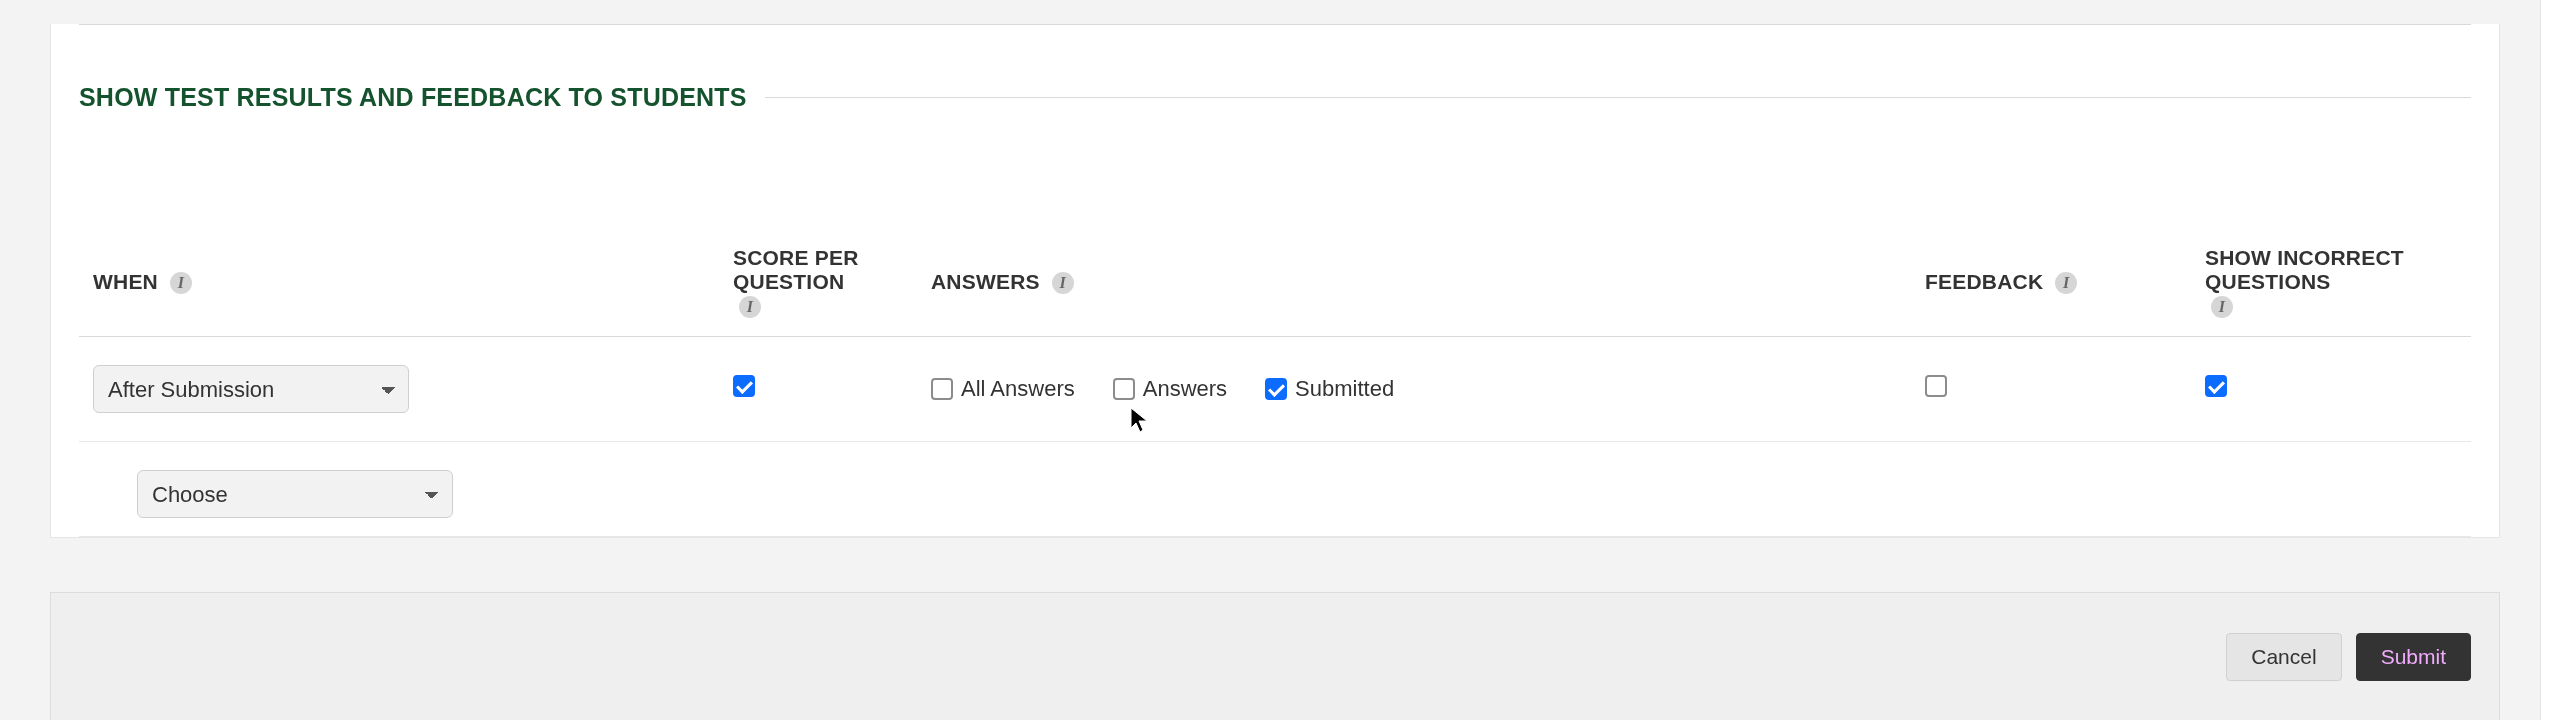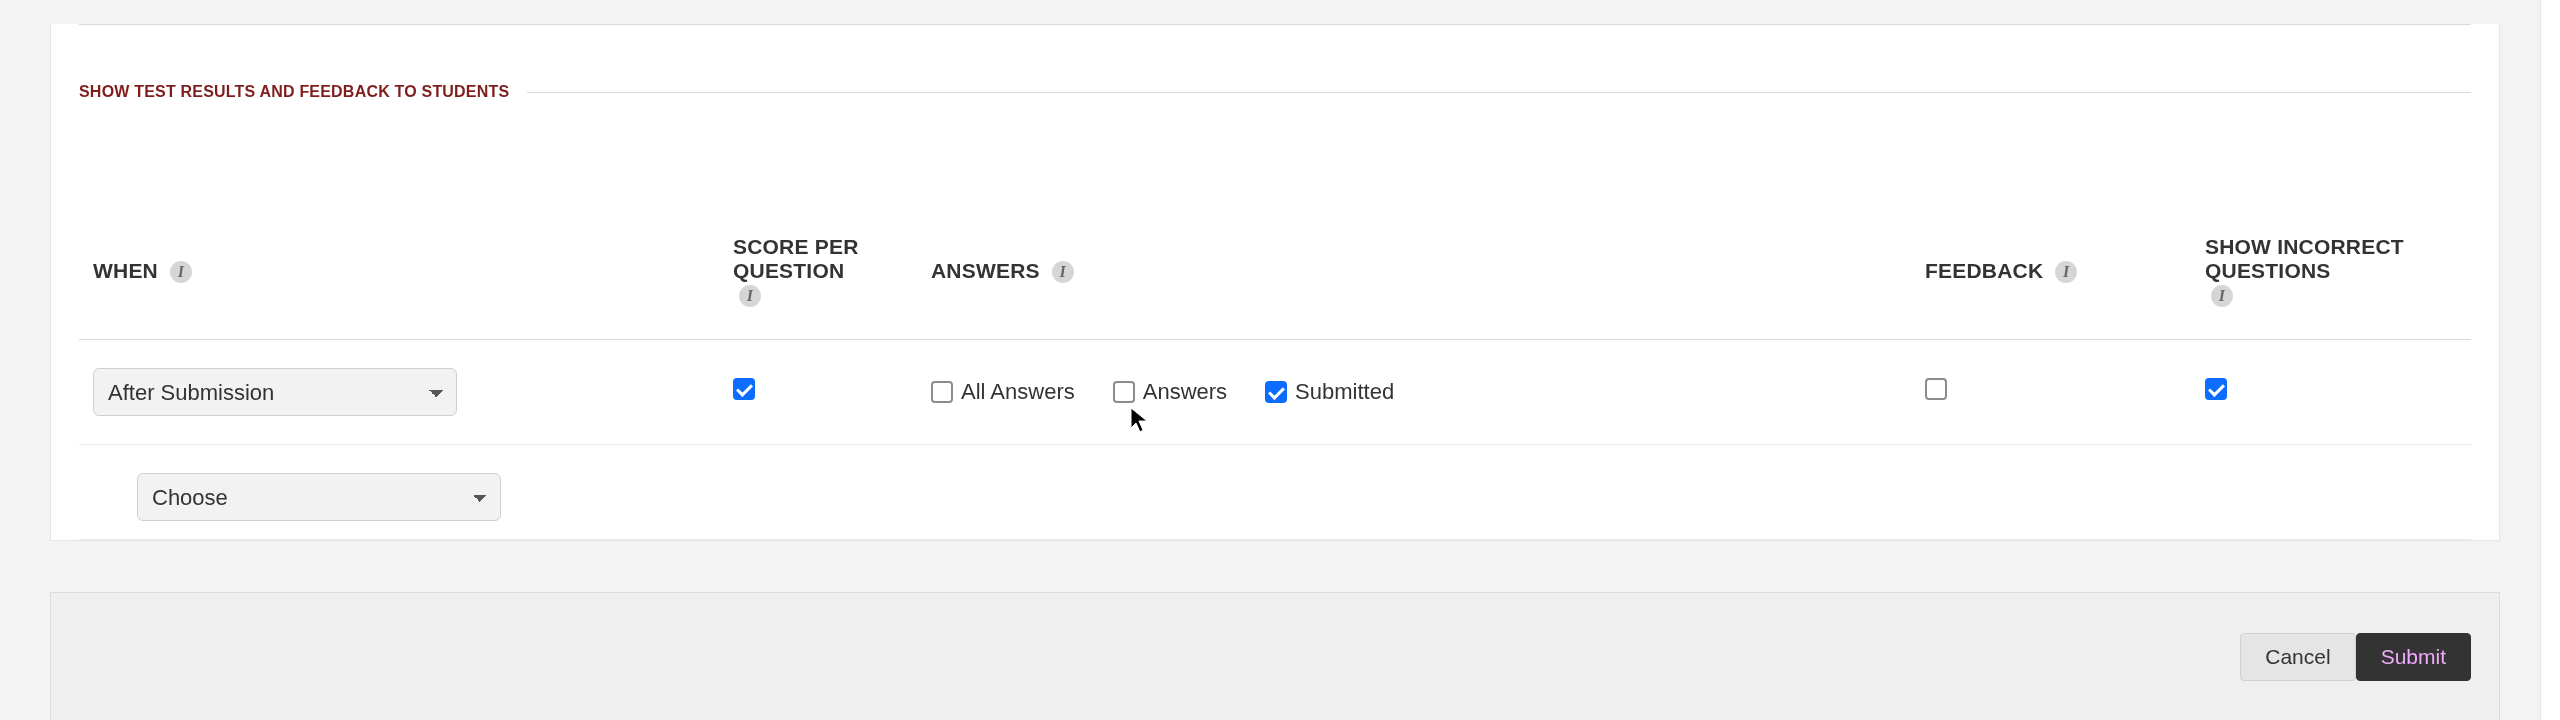--- a/index.html
+++ b/index.html
@@ -38,24 +38,24 @@
       background: #d9d9d9;
       margin: 24px 0 58px 0;
     }
 
     .section-head {
       display: flex;
       align-items: center;
       gap: 18px;
     }
     .section-title {
-      font-size: 16px;
+      font-size: 25px;
       font-weight: 700;
       letter-spacing: 0.2px;
-      color: #7f1d1d;
+      color: #14532d;
       text-transform: uppercase;
     }
     .section-rule {
       flex: 1;
       height: 1px;
       background: #d9d9d9;
     }
 
     .table-wrap { margin-top: 120px; }
 
@@ -65,21 +65,21 @@
       table-layout: fixed;
     }
     .col-when      { width: 640px; }
     .col-score     { width: 198px; }
     .col-answers   { width: auto; }
     .col-feedback  { width: 280px; }
     .col-incorrect { width: 280px; }
 
     .tbl thead th {
       text-align: left;
-      padding: 14px 14px 32px 14px;
+      padding: 14px 14px 18px 14px;
       border-bottom: 1px solid #d9d9d9;
       vertical-align: middle;
       font-size: 21px;
       font-weight: 600;
       color: #333;
       text-transform: uppercase;
       letter-spacing: 0.2px;
     }
     .tbl tbody td {
       padding: 28px 14px;
@@ -104,21 +104,21 @@
       font-style: italic;
       font-weight: bold;
       font-size: 16px;
       margin-left: 6px;
       vertical-align: middle;
     }
 
     .select {
       appearance: none;
       -webkit-appearance: none;
-      width: 364px;
+      width: 316px;
       height: 48px;
       padding: 0 36px 0 14px;
       font-size: 22px;
       color: #333;
       background: #f2f2f2;
       border: 1px solid #cfcfcf;
       border-radius: 6px;
       background-image:
         linear-gradient(45deg, transparent 50%, #555 50%),
         linear-gradient(135deg, #555 50%, transparent 50%);
@@ -164,20 +164,21 @@
       position: absolute;
       left: 50px; right: 20px; bottom: 0;
       margin-right: 40px;
       height: 128px;
       background: #efefef;
       border: 1px solid #dcdcdc;
       border-bottom: none;
       display: flex;
       justify-content: flex-end;
       align-items: center;
+      gap: 14px;
       padding: 0 28px;
     }
     .btn {
       height: 48px;
       padding: 0 24px;
       font-size: 21px;
       border-radius: 4px;
       border: 1px solid transparent;
       cursor: pointer;
     }

